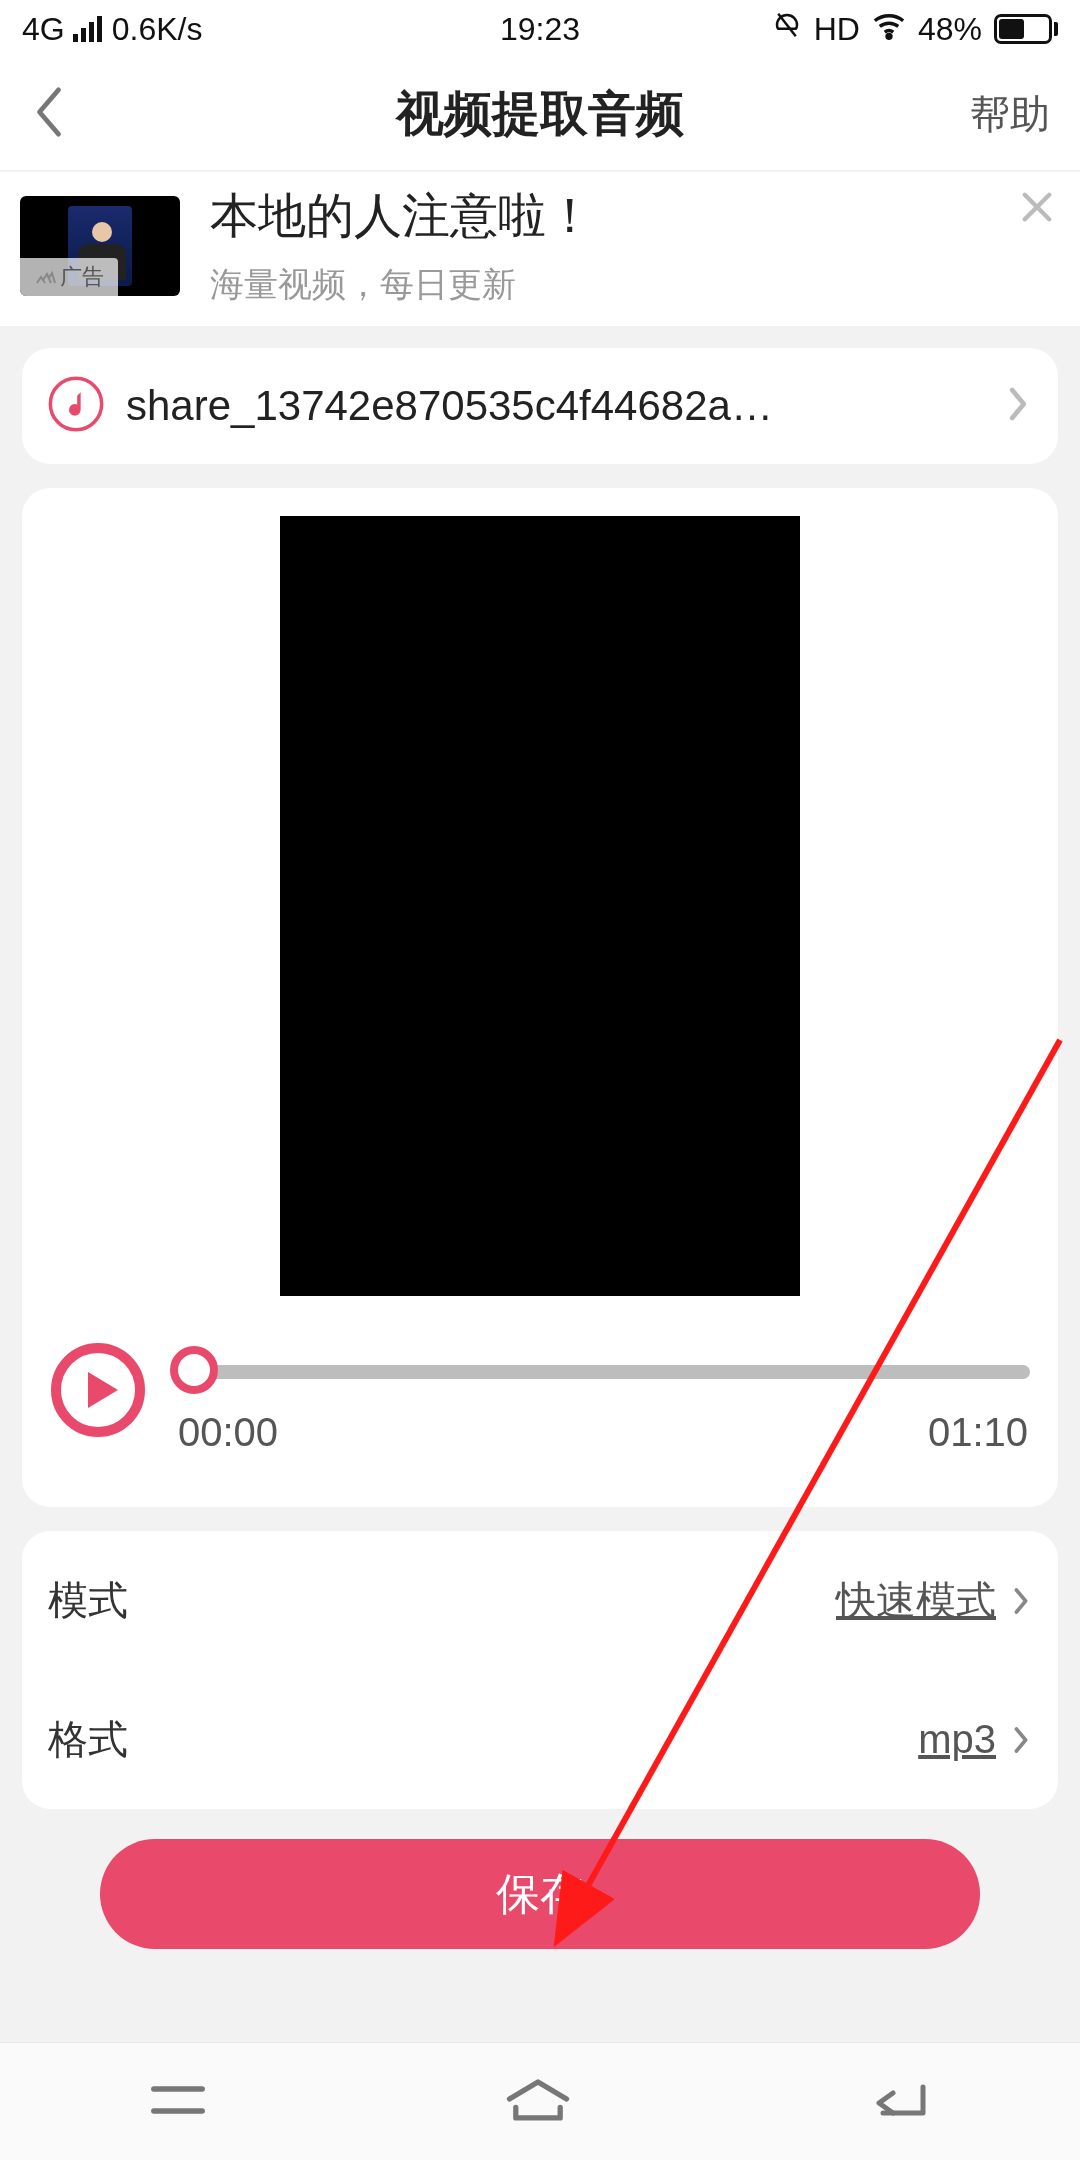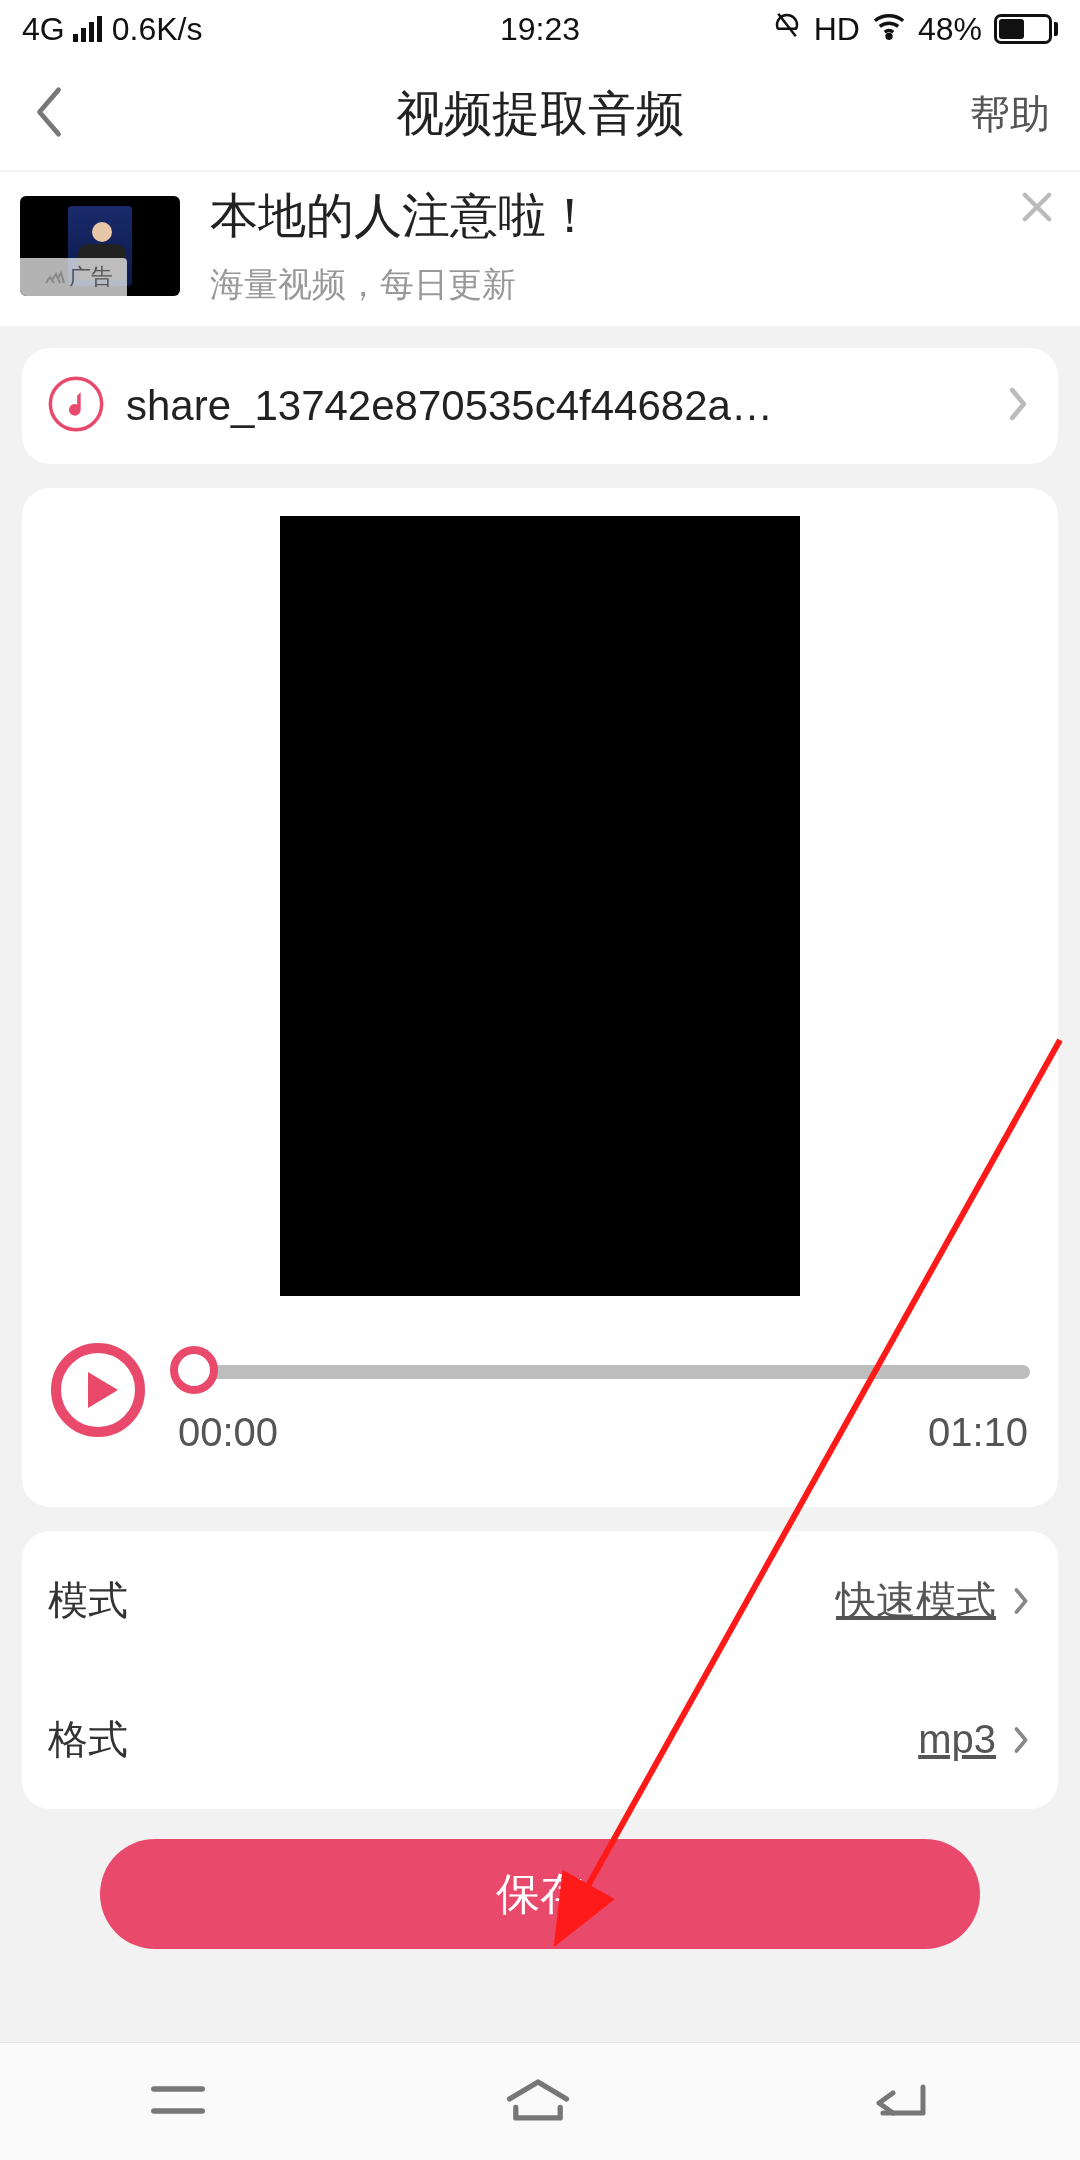--- a/index.html
+++ b/index.html
@@ -11,29 +11,29 @@
   .signal-icon { display: inline-flex; align-items: flex-end; gap: 3px; margin-right: 2px; }
   .signal-icon span { width: 5px; background: #111; display: inline-block; }
   .signal-icon span:nth-child(1){height:8px;} .signal-icon span:nth-child(2){height:14px;} .signal-icon span:nth-child(3){height:20px;} .signal-icon span:nth-child(4){height:26px;}
   .battery { display:inline-flex; align-items:center; }
   .battery-body { width:58px; height:30px; border:3px solid #111; border-radius:7px; position:relative; }
   .battery-fill { position:absolute; left:2px; top:2px; bottom:2px; width:48%; background:#111; border-radius:3px; }
   .battery-tip { width:4px; height:14px; background:#111; margin-left:2px; border-radius:0 2px 2px 0; }
 
   .app-header { height: 112px; background:#fff; display:flex; align-items:center; justify-content:center; position:relative; }
   .app-header .back { position:absolute; left:30px; top:50%; transform:translateY(-50%); }
-  .app-header .title { font-size:48px; color:#222; font-weight:400; }
+  .app-header .title { font-size:48px; color:#222; font-weight:700; }
   .app-header .help { position:absolute; right:30px; font-size:40px; color:#555; }
 
   .ad-row { background:#fff; display:flex; align-items:center; padding:12px 20px 18px 20px; position:relative; margin-top:2px; }
   .ad-thumb { width:160px; height:100px; background:#000; border-radius:6px; margin-right:30px; position:relative; overflow:hidden; }
   .ad-thumb::before { content:""; position:absolute; left:48px; top:10px; width:64px; height:80px; background:linear-gradient(#1a2a6c,#0b1a4a); border-radius:4px; }
   .ad-thumb::after { content:""; position:absolute; left:72px; top:26px; width:20px; height:20px; background:#e8c7a8; border-radius:50%; }
   .ad-thumb .shoulders { position:absolute; left:58px; top:48px; width:48px; height:36px; background:#222; border-radius:10px 10px 0 0; }
-  .ad-badge { position:absolute; left:0; bottom:0; background:rgba(255,255,255,0.7); color:#555; font-size:22px; padding:4px 14px 4px 25px; border-top-right-radius:4px; display:flex; align-items:center; gap:4px; }
+  .ad-badge { position:absolute; left:0; bottom:0; background:rgba(255,255,255,0.7); color:#555; font-size:22px; padding:4px 14px 4px 16px; border-top-right-radius:4px; display:flex; align-items:center; gap:4px; }
   .ad-text .t1 { font-size:48px; color:#222; margin-bottom:14px; }
   .ad-text .t2 { font-size:34px; color:#999; }
   .ad-close { position:absolute; right:22px; top:14px; }
 
   .content { padding: 0 22px; }
   .card { background:#fff; border-radius:28px; }
 
   .file-card { margin-top:22px; padding:28px 26px; display:flex; align-items:center; gap:22px; }
   .file-card .fname { flex:1; font-size:42px; color:#222; white-space:nowrap; overflow:hidden; text-overflow:ellipsis; }
 

